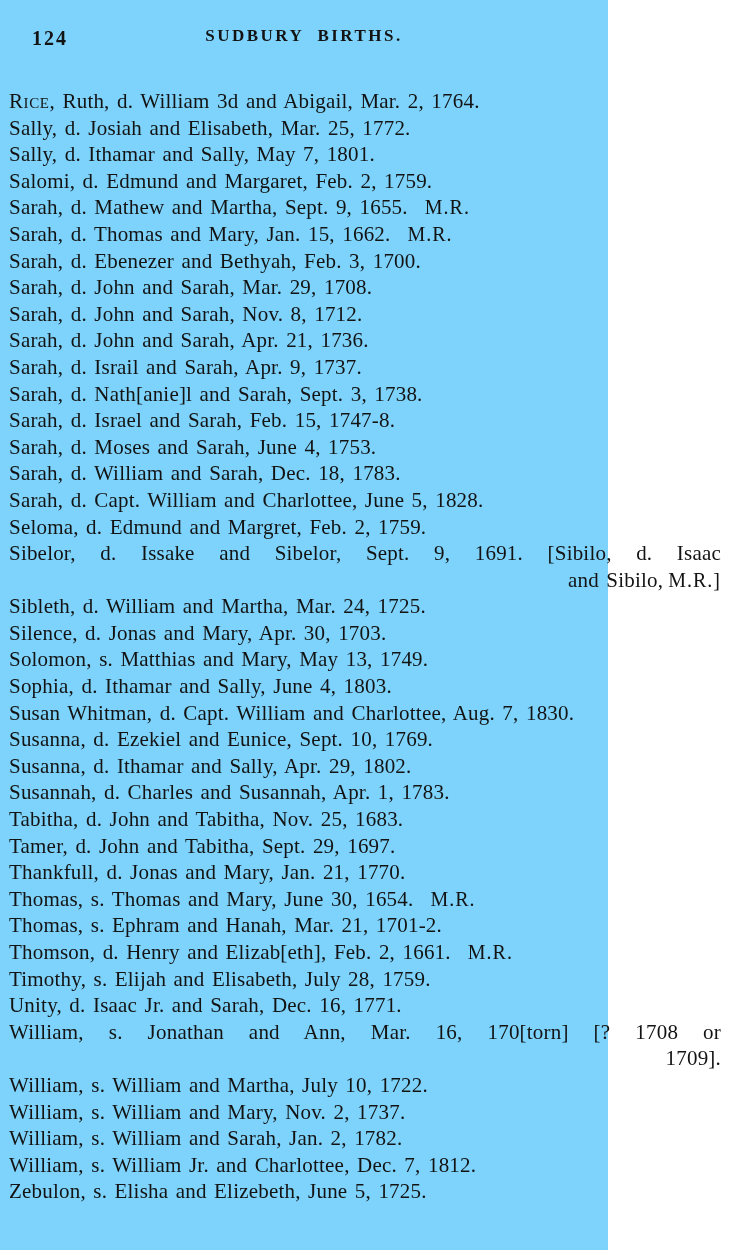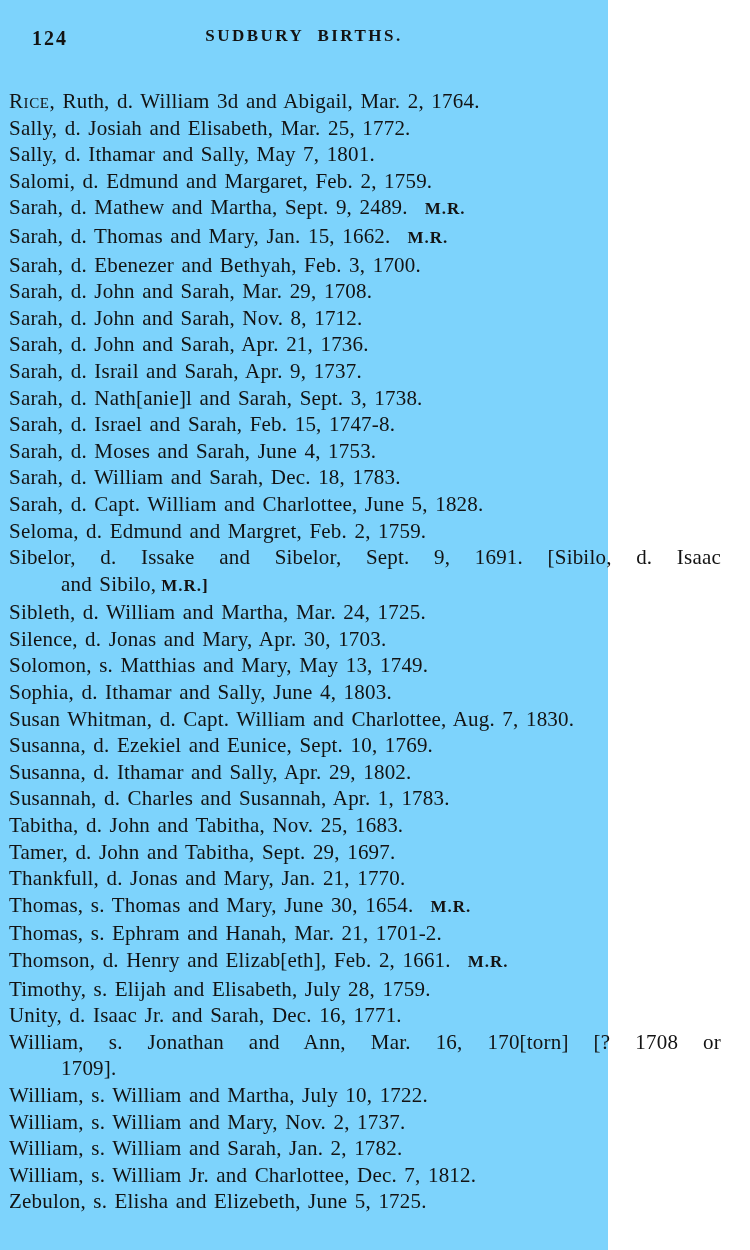--- a/index.html
+++ b/index.html
@@ -58,28 +58,29 @@
     word-spacing: 2px;
     white-space: nowrap;
   }
   .rec.just {
     white-space: normal;
     text-align: justify;
     text-align-last: justify;
   }
   .rec.cont {
     padding-left: 52px;
+    text-align: right;
   }
   .sc {
     font-variant: small-caps;
     letter-spacing: 0.6px;
   }
   .mr {
-    font-size: 17px;
-    font-weight: bold;
+    font-size: 20px;
+    font-weight: normal;
     letter-spacing: 1px;
     margin-left: 17px;
   }
   .mr.tight {
     margin-left: 5px;
   }
 </style>
 </head>
 <body>
 
@@ -88,21 +89,21 @@
   <div class="page-header">
     <span class="page-number">124</span>
     <span class="running-title">SUDBURY BIRTHS.</span>
   </div>
 
   <div class="records">
     <div class="rec"><span class="sc">Rice</span><span>, Ruth, d. William 3d and Abigail, Mar. 2, 1764.</span></div>
     <div class="rec"><span>Sally, d. Josiah and Elisabeth, Mar. 25, 1772.</span></div>
     <div class="rec"><span>Sally, d. Ithamar and Sally, May 7, 1801.</span></div>
     <div class="rec"><span>Salomi, d. Edmund and Margaret, Feb. 2, 1759.</span></div>
-    <div class="rec"><span>Sarah, d. Mathew and Martha, Sept. 9, 2489.</span><span class="mr">M.R.</span></div>
+    <div class="rec"><span>Sarah, d. Mathew and Martha, Sept. 9, 1655.</span><span class="mr">M.R.</span></div>
     <div class="rec"><span>Sarah, d. Thomas and Mary, Jan. 15, 1662.</span><span class="mr">M.R.</span></div>
     <div class="rec"><span>Sarah, d. Ebenezer and Bethyah, Feb. 3, 1700.</span></div>
     <div class="rec"><span>Sarah, d. John and Sarah, Mar. 29, 1708.</span></div>
     <div class="rec"><span>Sarah, d. John and Sarah, Nov. 8, 1712.</span></div>
     <div class="rec"><span>Sarah, d. John and Sarah, Apr. 21, 1736.</span></div>
     <div class="rec"><span>Sarah, d. Israil and Sarah, Apr. 9, 1737.</span></div>
     <div class="rec"><span>Sarah, d. Nath[anie]l and Sarah, Sept. 3, 1738.</span></div>
     <div class="rec"><span>Sarah, d. Israel and Sarah, Feb. 15, 1747-8.</span></div>
     <div class="rec"><span>Sarah, d. Moses and Sarah, June 4, 1753.</span></div>
     <div class="rec"><span>Sarah, d. William and Sarah, Dec. 18, 1783.</span></div>

